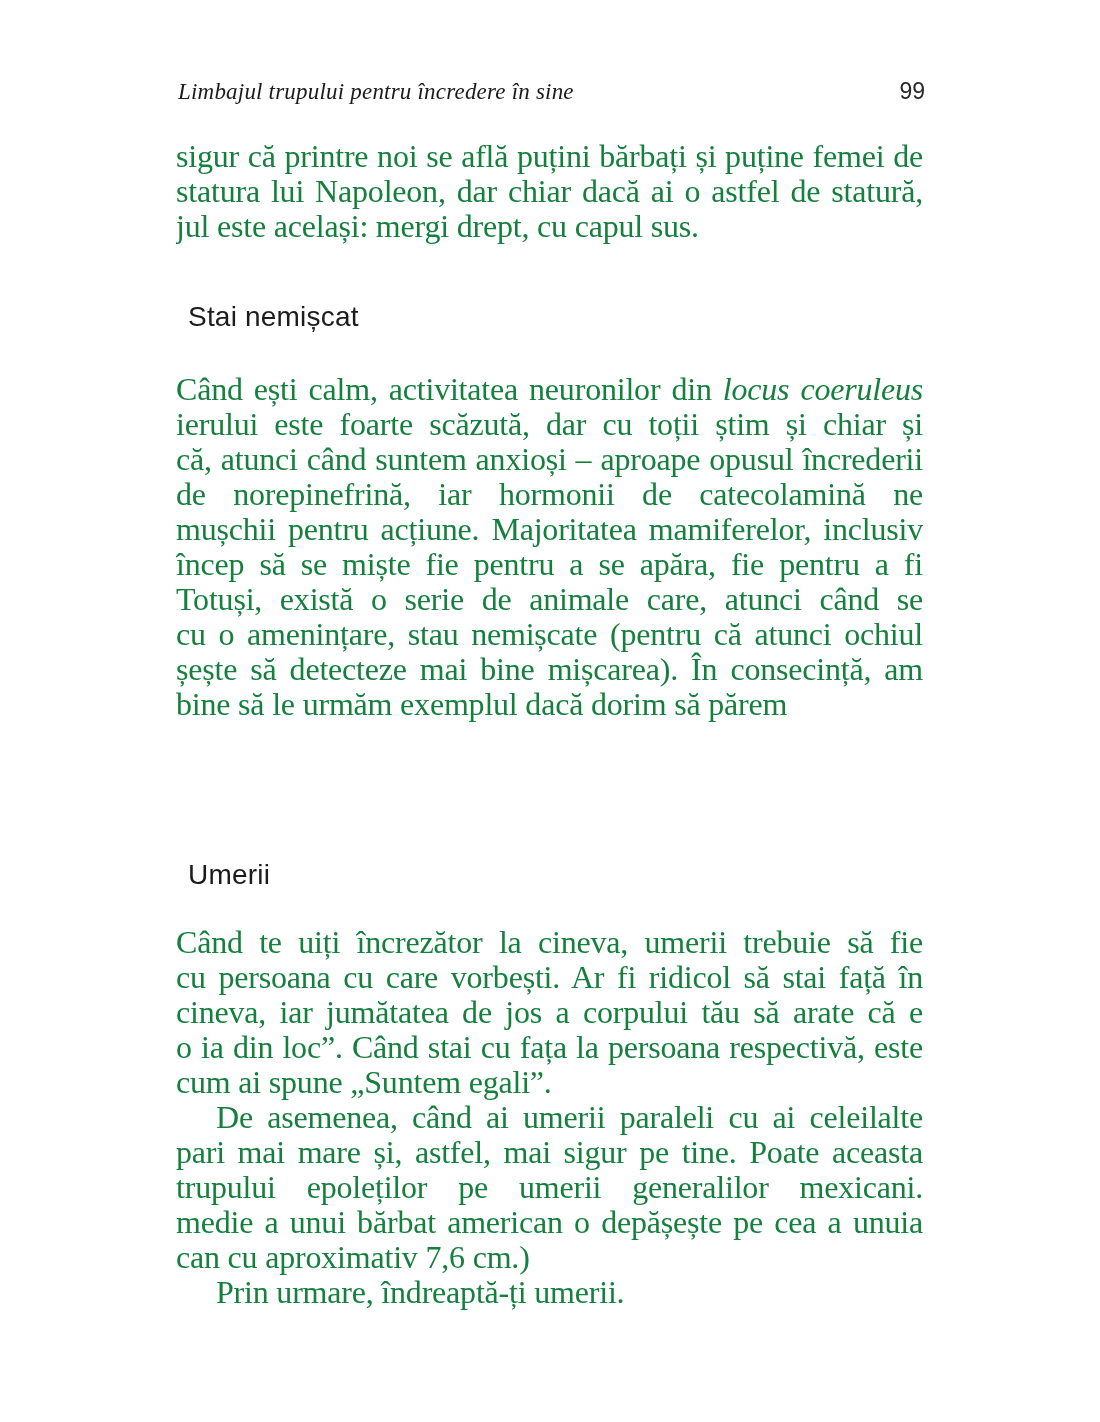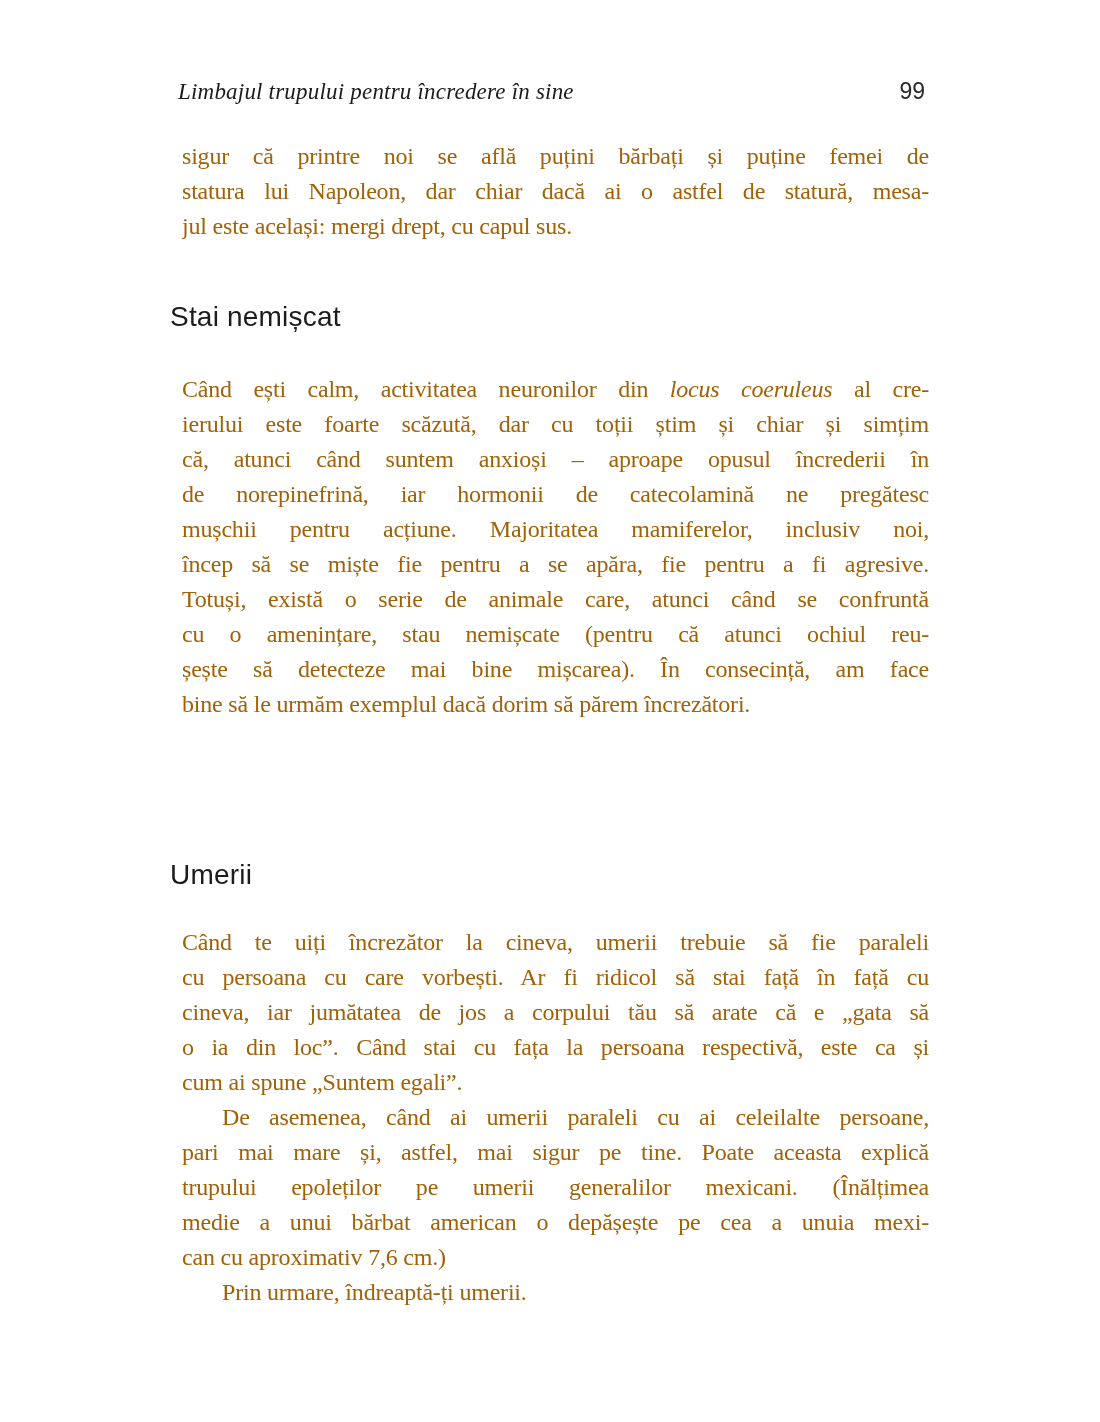--- a/index.html
+++ b/index.html
@@ -30,38 +30,38 @@
     letter-spacing: 0.2px;
   }
   .page-number {
     font-family: "Liberation Sans", sans-serif;
     font-size: 23px;
     color: #2a2a2a;
     text-align: right;
   }
   .text-block {
     position: absolute;
-    left: 182px;
+    left: 176px;
     width: 747px;
-    font-size: 24px;
-    color: #a16207;
+    font-size: 32px;
+    color: #15803d;
   }
   .line {
     height: 35px;
     line-height: 35px;
     overflow: hidden;
     letter-spacing: -0.2px;
   }
   .line.j { text-align: justify; }
   .line.j::after { content: ""; display: inline-block; width: 100%; }
   .line.indent { text-indent: 40px; }
   .it { font-style: italic; }
   .section-heading {
     position: absolute;
-    left: 170px;
+    left: 188px;
     margin: 0;
     font-family: "Liberation Sans", sans-serif;
     font-size: 28px;
     font-weight: 400;
     color: #1c1c1c;
     letter-spacing: 0.2px;
   }
   #heading-stai { top: 301px; }
   #heading-umerii { top: 859px; }
   #block-intro { top: 139px; }

